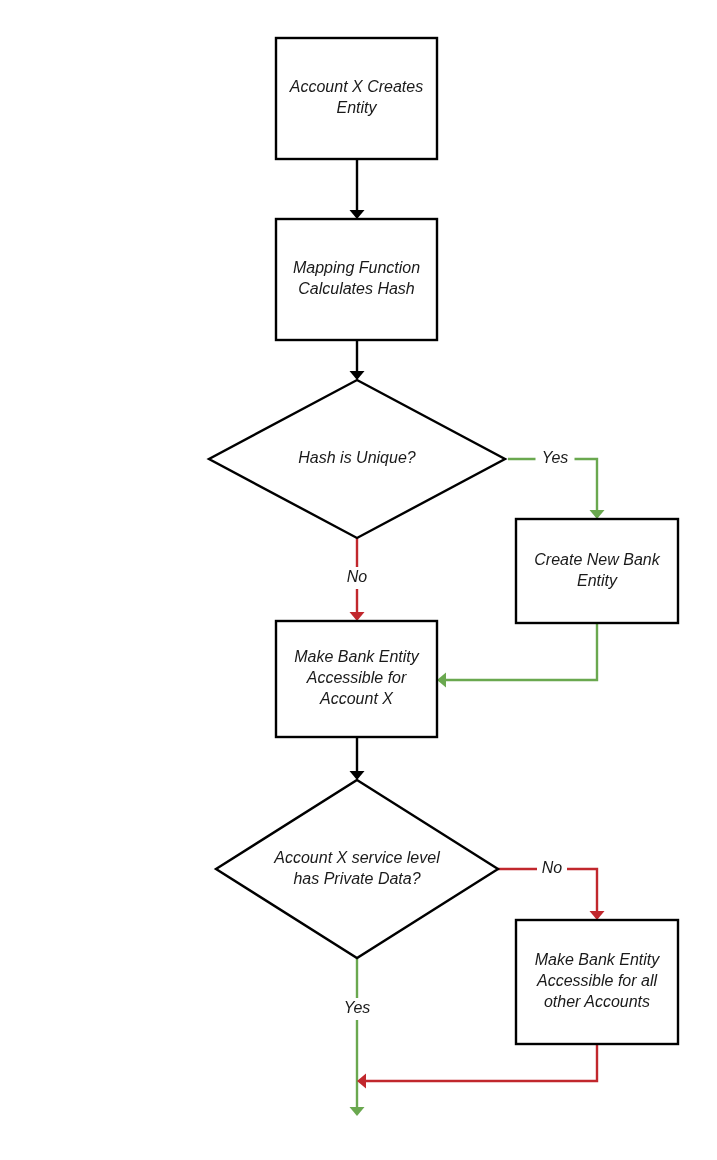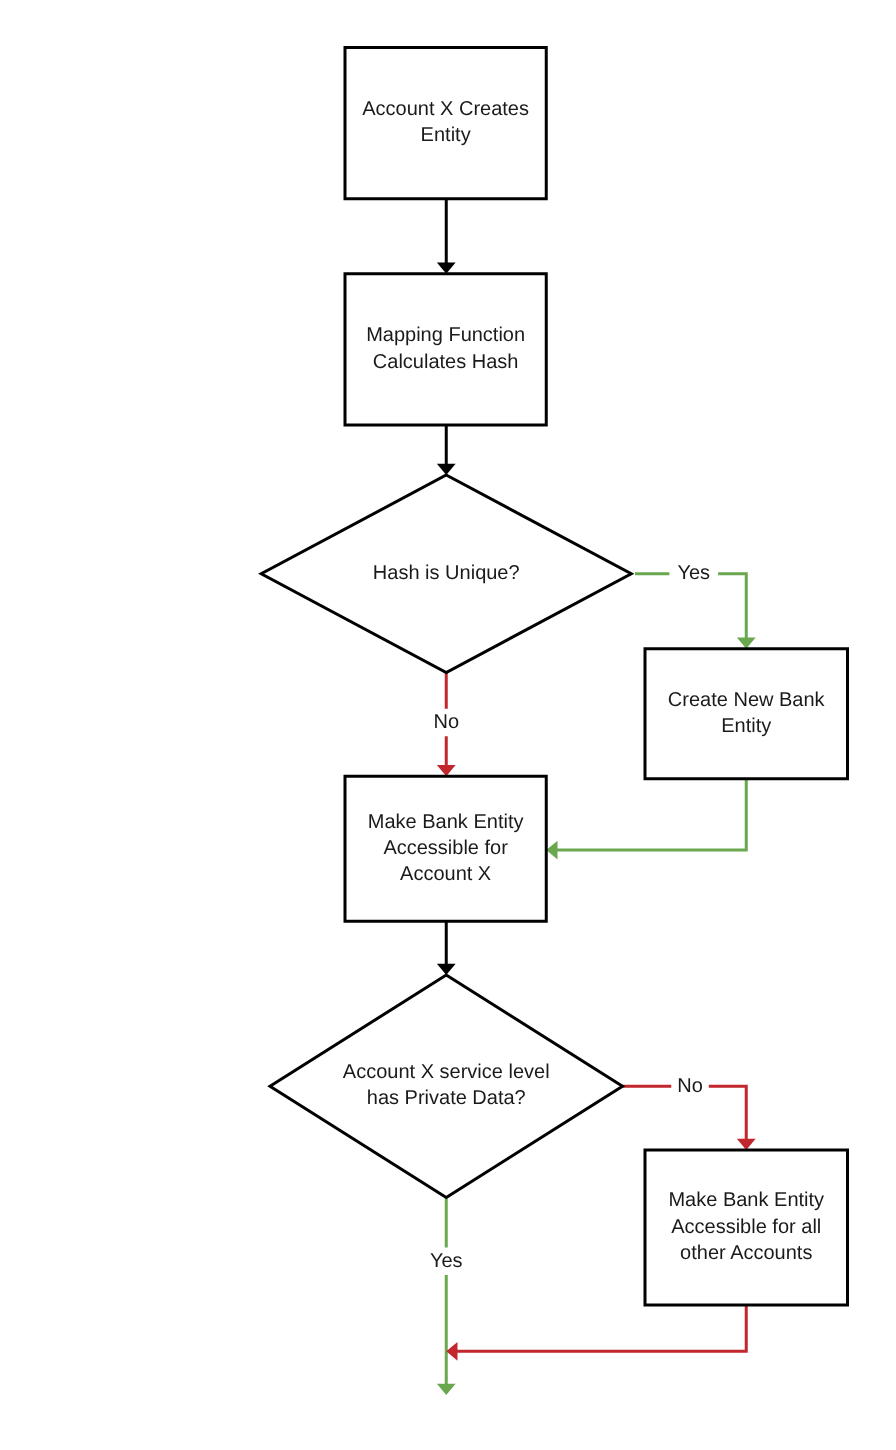--- a/index.html
+++ b/index.html
@@ -10,20 +10,21 @@
   body {
     width: 717px;
     height: 1160px;
     font-family: "Liberation Sans", sans-serif;
     overflow: hidden;
   }
   #flowchart-root {
     position: relative;
     width: 717px;
     height: 1160px;
+    font-style: italic;
   }
   svg#flow-svg {
     display: block;
     width: 717px;
     height: 1160px;
   }
   .node-shape {
     fill: #ffffff;
     stroke: #000000;
     stroke-width: 2.4;

